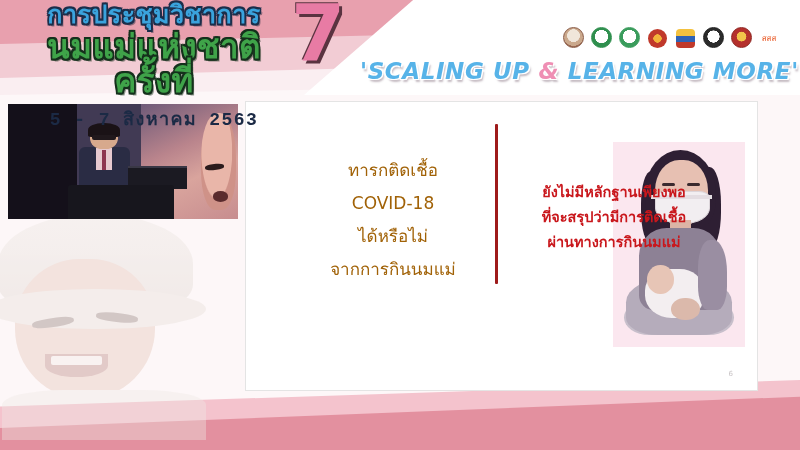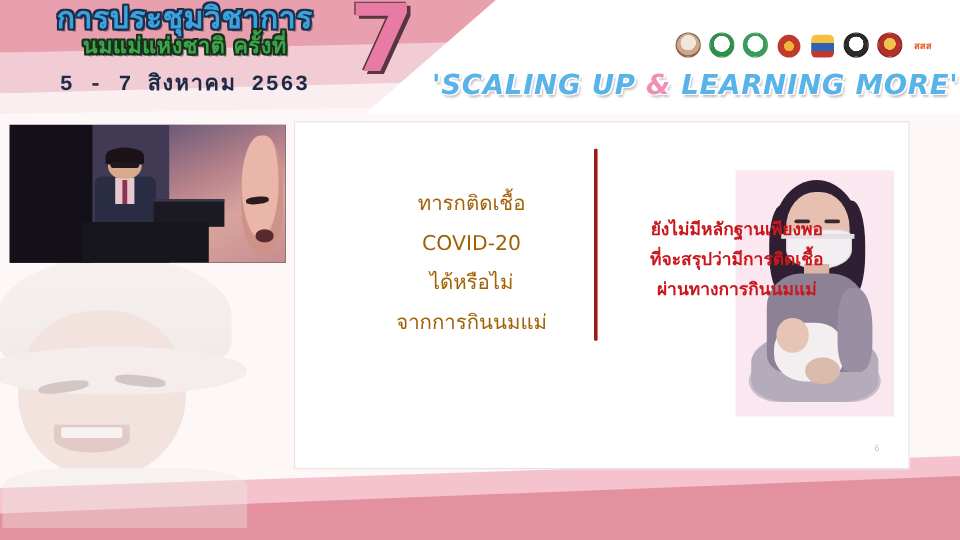--- a/index.html
+++ b/index.html
@@ -46,21 +46,21 @@
     font-size:25px;font-weight:bold;line-height:1.04;color:#3aa3dd;
     letter-spacing:.5px;
     text-shadow:
       -1.6px -1.6px 0 #1c2e4a, 1.6px -1.6px 0 #1c2e4a,
       -1.6px 1.6px 0 #1c2e4a, 1.6px 1.6px 0 #1c2e4a,
       0 -1.6px 0 #1c2e4a, 0 1.6px 0 #1c2e4a,
       -1.6px 0 0 #1c2e4a, 1.6px 0 0 #1c2e4a,
       2.5px 3px 0 rgba(30,40,60,.45);
   }
   .t-line2{
-    font-size:18px;font-weight:bold;line-height:1.04;color:#3fa349;margin-top:2px;
+    font-size:33px;font-weight:bold;line-height:1.04;color:#3fa349;margin-top:2px;
     letter-spacing:.5px;
     text-shadow:
       -1.6px -1.6px 0 #15301c, 1.6px -1.6px 0 #15301c,
       -1.6px 1.6px 0 #15301c, 1.6px 1.6px 0 #15301c,
       0 -1.6px 0 #15301c, 0 1.6px 0 #15301c,
       -1.6px 0 0 #15301c, 1.6px 0 0 #15301c,
       2.5px 3px 0 rgba(20,45,25,.45);
   }
   .t-date{
     font-size:18px;font-weight:bold;color:#1b2a45;margin-top:5px;letter-spacing:1.4px;font-family:Liberation Mono, monospace;
@@ -88,21 +88,21 @@
   .logo{width:22px;height:26px;display:flex;flex-direction:column;align-items:center;justify-content:flex-end;}
   .logo .mark{width:19px;height:19px;border-radius:50%;}
   .lg0 .mark{background:radial-gradient(circle at 50% 40%,#f0e6da 0 42%,#caa88c 44% 68%,#9c6a52 70% 100%);border:.6px solid #8a5b46;}
   .lg1 .mark{background:radial-gradient(circle at 50% 45%,#ffffff 0 46%,#2f8f4e 48% 100%);border:.8px solid #2f8f4e;}
   .lg2 .mark{background:radial-gradient(circle at 50% 45%,#ffffff 0 46%,#3a9c5c 48% 100%);border:.8px solid #3a9c5c;}
   .lg3 .mark{background:radial-gradient(circle at 50% 50%,#f3b33a 0 30%,#c0392b 32% 72%,#2b2b2b 74% 100%);}
   .lg4 .mark{background:linear-gradient(180deg,#f3c13f 0 38%,#2f62b5 38% 70%,#c0392b 70% 100%);border-radius:4px;}
   .lg5 .mark{background:radial-gradient(circle at 50% 45%,#ffffff 0 42%,#2b2b2b 44% 100%);border:.8px solid #1d1d1d;}
   .lg6 .mark{background:radial-gradient(circle at 50% 45%,#f1c34a 0 34%,#b4302c 36% 100%);border:.8px solid #8d2320;}
   .lg7 .mark{background:transparent;display:flex;align-items:center;justify-content:center;
-    font-size:8px;font-weight:bold;color:#e8541f;}
+    font-size:8px;font-weight:normal;color:#e8541f;}
 
   
   .video{
     position:absolute;left:8px;top:104px;width:230px;height:115px;
     background:#0d0a12;overflow:hidden;z-index:4;
   }
   .v-wallL{position:absolute;left:0;top:0;width:30%;height:100%;background:#14101a;}
   .v-wallM{position:absolute;left:30%;top:0;width:30%;height:100%;background:#413a54;}
   .v-proj{position:absolute;right:0;top:0;width:42%;height:100%;
     background:linear-gradient(155deg,#6e5a78 0%,#b9848c 38%,#d9a49d 62%,#c78d8f 100%);}
@@ -259,21 +259,21 @@
       </div>
     <div class="logo lg7">
         <div class="mark">สสส</div>
       </div>
   </div>
 
   <div class="slide">
 
     <div class="q-text">
       <div>ทารกติดเชื้อ</div>
-      <div>COVID-20</div>
+      <div>COVID-18</div>
       <div>ได้หรือไม่</div>
       <div>จากการกินนมแม่</div>
     </div>
 
     <div class="divider"></div>
 
     <div class="illus">
       <div class="il-hairL"></div>
       <div class="il-hairR"></div>
       <div class="il-hair"></div>

